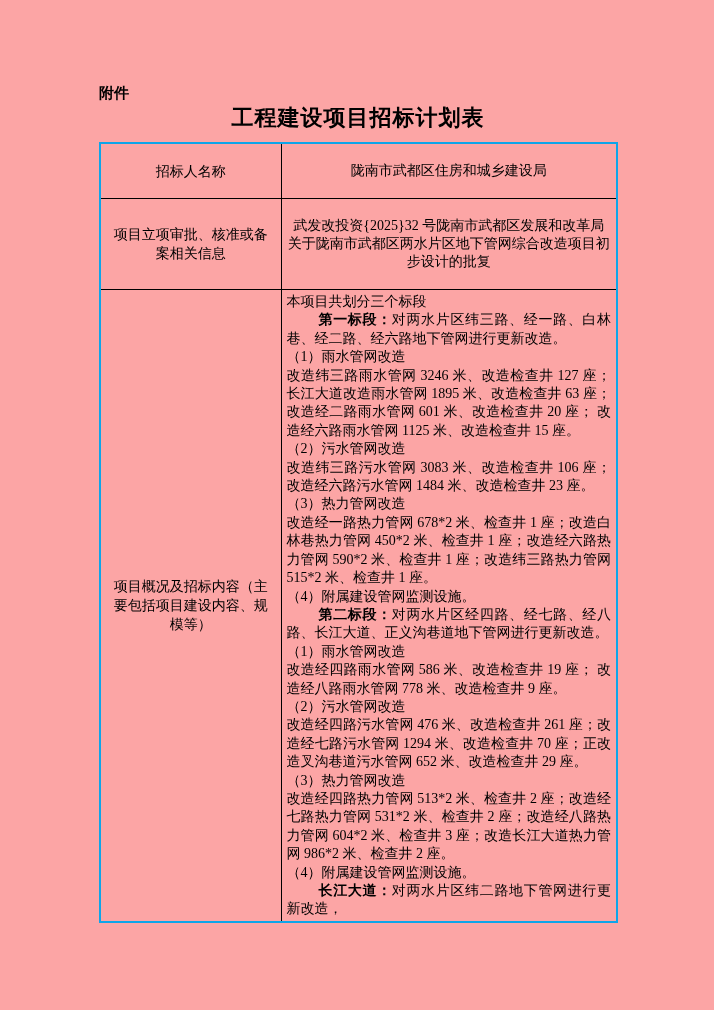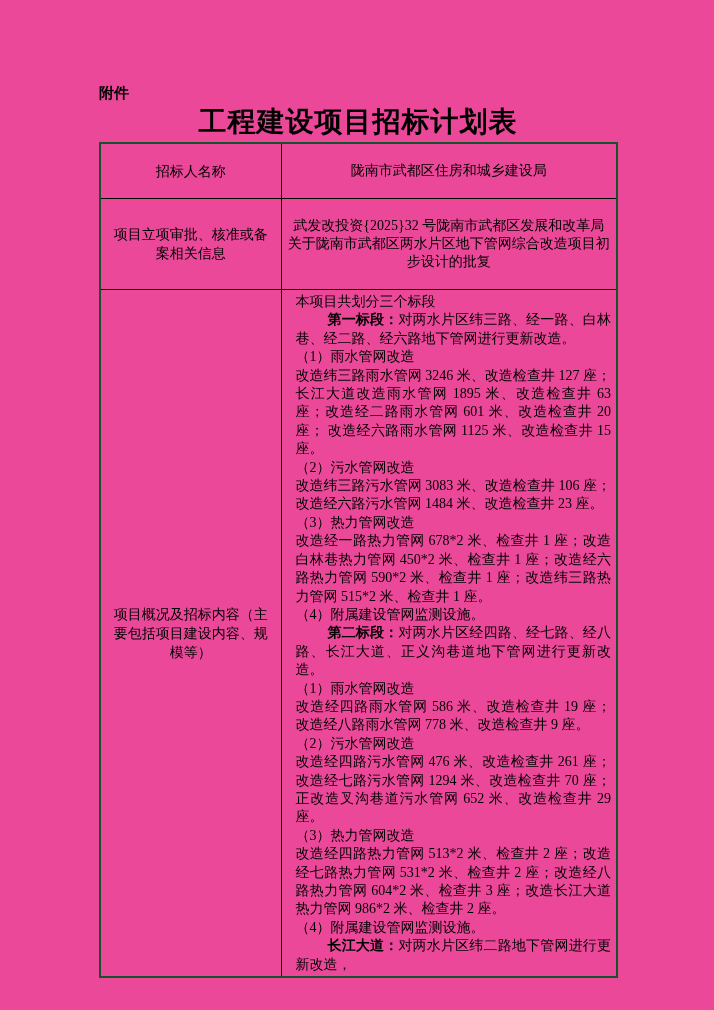--- a/index.html
+++ b/index.html
@@ -1,50 +1,50 @@
 <!DOCTYPE html>
 <html><head>
 <meta charset="utf-8">
 <style>
   html, body { margin: 0; padding: 0; background: #ffffff; }
   .page {
     position: relative;
     width: 714px;
     height: 1010px;
-    background: #ec4899;
+    background: #fca5a5;
     color: #000000;
     font-family: "Liberation Serif", "DejaVu Serif", serif;
     overflow: hidden;
   }
   .attachment {
     position: absolute;
     left: 99px;
     top: 84px;
     font-size: 15px;
     font-weight: bold;
   }
   .doc-title {
     position: absolute;
     left: 100px;
     top: 103px;
     width: 516px;
     margin: 0;
     text-align: center;
-    font-size: 28px;
+    font-size: 22px;
     font-weight: bold;
     letter-spacing: 1px;
   }
   table.plan {
     position: absolute;
     left: 99px;
     top: 142px;
     width: 517px;
     border-collapse: collapse;
     table-layout: fixed;
-    border: 2px solid #14532d;
+    border: 2px solid #0ea5e9;
   }
   table.plan td {
     border: 1px solid #000;
     font-size: 14px;
     vertical-align: middle;
     overflow: hidden;
   }
   td.label-cell {
     text-align: center;
     padding: 2px 9px;
@@ -56,21 +56,21 @@
     line-height: 18px;
   }
   tr.r1 { height: 34px; }
   tr.r2 { height: 36px; }
   tr.r3 { height: 31px; }
   tr.r4 { height: 55px; }
   tr.r5 { height: 617px; }
   td.overview-cell {
     vertical-align: top;
     text-align: justify;
-    padding: 3px 5px 2px 14px;
+    padding: 3px 5px 2px 5px;
   }
   .para {
     line-height: 18.4px;
     text-align: justify;
   }
   .para b { font-weight: bold; margin-left: 32px; }
 </style>
 </head>
 <body>
 

